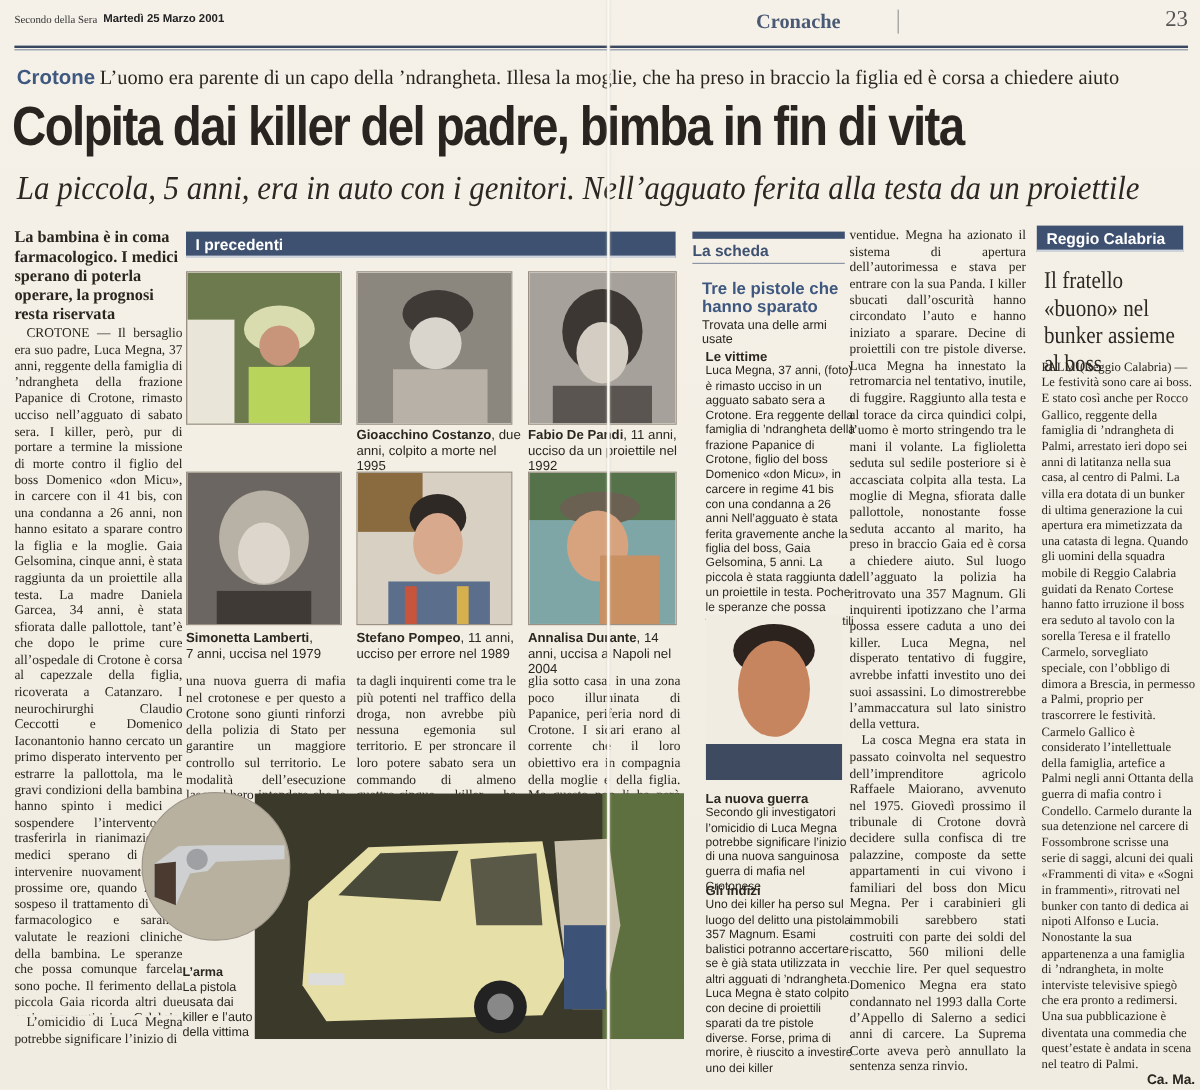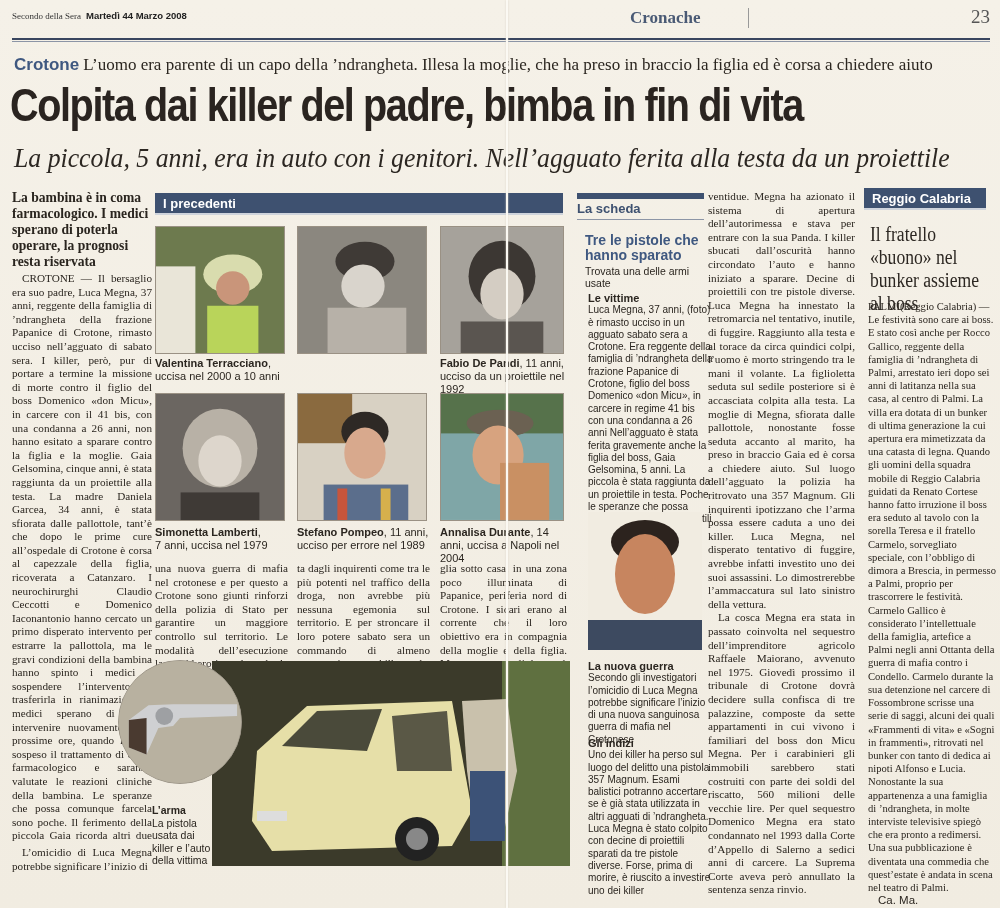--- a/index.html
+++ b/index.html
@@ -23,31 +23,31 @@
   .deck{position:absolute;left:12px;top:190px;width:138px;font-weight:bold;font-size:13.6px;line-height:16px;color:#2a251f}
   .bar{position:absolute;background:#3e5170;color:#fff;font-family:"Liberation Sans",sans-serif;font-weight:bold;font-size:13px;padding:3px 8px;border-bottom:2px solid #cfd4dc}
   .photo{position:absolute;border:1px solid #9a9184;overflow:hidden}
   .cap{position:absolute;font-family:"Liberation Sans",sans-serif;font-size:11px;line-height:13px;color:#2b2620}
   .cap b{font-weight:bold}
   .scheda-title{position:absolute;left:585px;top:233px;width:125px;font-family:Liberation Sans, sans-serif;font-weight:bold;font-size:14px;line-height:15px;color:#3f5880}
   .scheda-sub{position:absolute;left:585px;top:265px;width:125px;font-family:"Liberation Sans",sans-serif;font-size:10.5px;color:#2b2620}
   .sch{position:absolute;font-family:"Liberation Sans",sans-serif;font-size:10px;line-height:12.3px;color:#2b2620;width:125px;left:588px}
   .sch h4{font-size:11px;font-weight:bold;color:#2b2620}
   .rc-title{position:absolute;left:870px;top:223px;width:125px;font-size:20px;line-height:23px;color:#2c2722;transform:scaleX(0.88);transform-origin:left top;width:140px}
-  .sig{font-family:"Liberation Sans",sans-serif;font-weight:normal;font-size:11.5px;text-indent:0}
+  .sig{font-family:"Liberation Sans",sans-serif;font-weight:bold;font-size:11.5px;text-align:right;text-indent:0}
   .svgfill{width:100%;height:100%;display:block}
 </style>
 </head>
 <body>
 
 <div class="page">
 
   <div class="masthead">
     <span class="mh-paper">Secondo della Sera</span>
-    <span class="mh-date">Martedì 44 Marzo 2008</span>
+    <span class="mh-date">Martedì 25 Marzo 2001</span>
     <span class="mh-section">Cronache</span>
     <span class="mh-sep"></span>
     <span class="mh-page">23</span>
   </div>
   <div class="rule"></div>
 
   <div class="kicker"><b>Crotone</b><span>L’uomo era parente di un capo della ’ndrangheta. Illesa la moglie, che ha preso in braccio la figlia ed è corsa a chiedere aiuto</span></div>
   <div class="headline">Colpita dai killer del padre, bimba in fin di vita</div>
   <div class="subhead">La piccola, 5 anni, era in auto con i genitori. Nell’agguato ferita alla testa da un proiettile</div>
 
@@ -77,21 +77,21 @@
       </svg>
   </div>
   <div class="photo" style="left:440px;top:226px;width:124px;height:128px;">
     <svg class="svgfill" viewBox="0 0 124 128">
         <rect width="124" height="128" fill="#a6a29b"></rect>
         <ellipse cx="62" cy="50" rx="34" ry="36" fill="#3c3733"></ellipse>
         <ellipse cx="62" cy="68" rx="22" ry="26" fill="#d4cdc3"></ellipse>
         <rect x="20" y="96" width="84" height="32" fill="#5a5550"></rect>
       </svg>
   </div>
-  <div class="cap" style="left:155px;top:357px;width:140px;"><b>Valentina Terracciano</b>,<br><span>uccisa nel 2000 a 10 anni</span></div>
+  <div class="cap" style="left:297px;top:357px;width:140px;"><b>Gioacchino Costanzo</b><span>, due anni, colpito a morte nel 1995</span></div>
   <div class="cap" style="left:440px;top:357px;width:130px;"><b>Fabio De Pandi</b><span>, 11 anni, ucciso da un proiettile nel 1992</span></div>
 
   <div class="photo" style="left:155px;top:393px;width:130px;height:128px;">
     <svg class="svgfill" viewBox="0 0 130 128">
         <rect width="130" height="128" fill="#6b6661"></rect>
         <ellipse cx="65" cy="55" rx="38" ry="40" fill="#b8b1a6"></ellipse>
         <ellipse cx="65" cy="68" rx="22" ry="26" fill="#ddd6cc"></ellipse>
         <rect x="25" y="100" width="80" height="28" fill="#3f3a36"></rect>
       </svg>
   </div>

